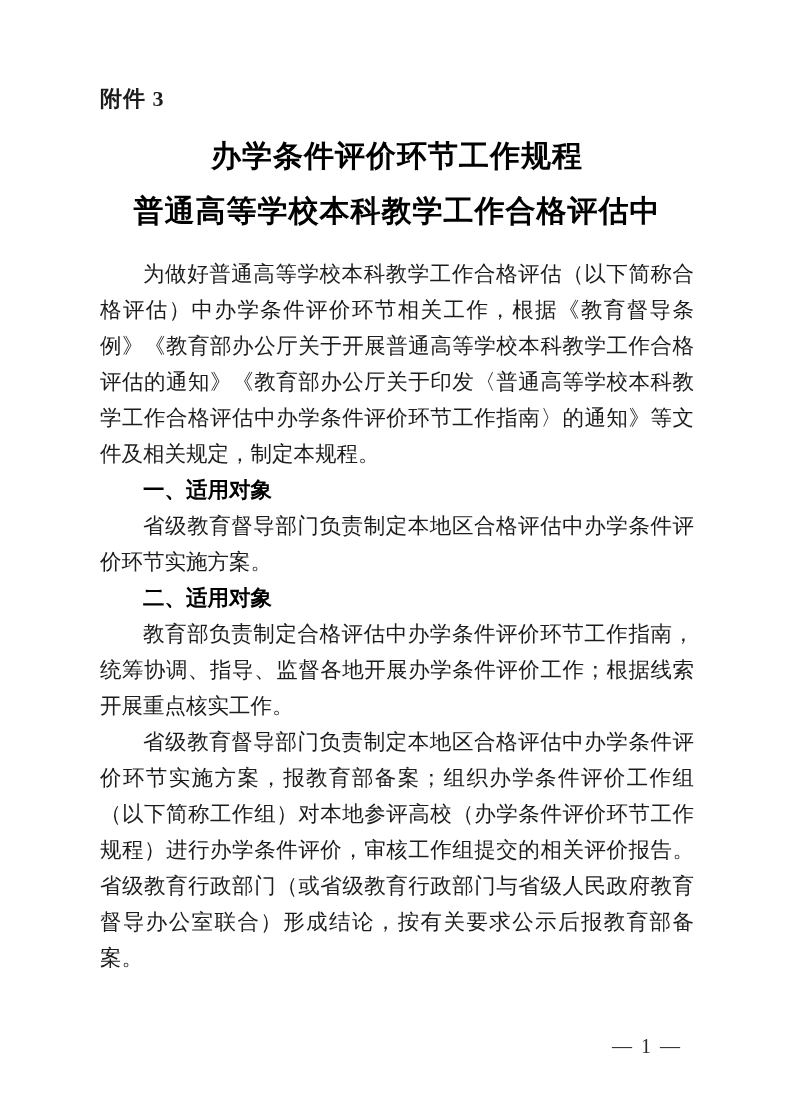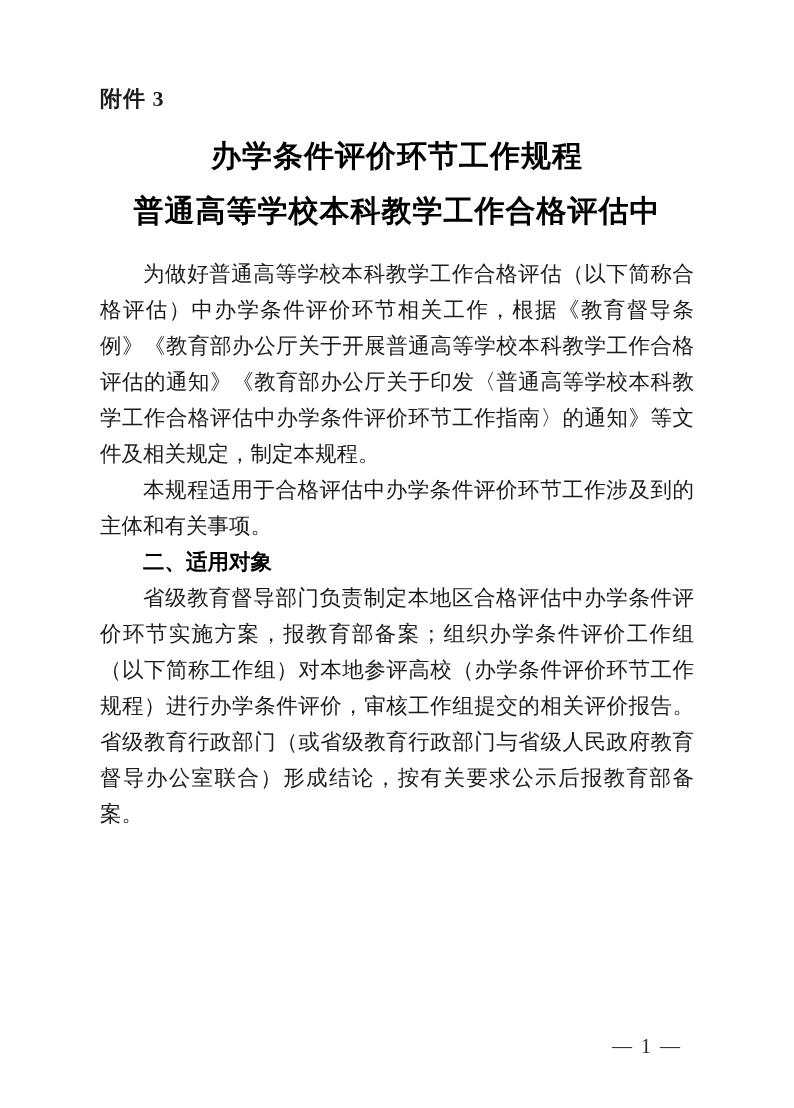--- a/index.html
+++ b/index.html
@@ -74,19 +74,21 @@
 <div class="page">
   <div class="attachment-label">附件 3</div>
 
   <div class="doc-title">
     <div>办学条件评价环节工作规程</div>
     <div>普通高等学校本科教学工作合格评估中</div>
   </div>
 
   <div class="doc-body" id="doc-body">
       <p class="para">为做好普通高等学校本科教学工作合格评估（以下简称合格评估）中办学条件评价环节相关工作，根据《教育督导条例》《教育部办公厅关于开展普通高等学校本科教学工作合格评估的通知》《教育部办公厅关于印发〈普通高等学校本科教学工作合格评估中办学条件评价环节工作指南〉的通知》等文件及相关规定，制定本规程。</p>
-      <p class="para">本规程适用于合格评估中办学条件评价环节工作涉及到的主体和有关事项。</p>
+      <h3 class="heading">一、适用对象</h3>
+      <p class="para">省级教育督导部门负责制定本地区合格评估中办学条件评价环节实施方案。</p>
       <h3 class="heading">二、适用对象</h3>
+      <p class="para">教育部负责制定合格评估中办学条件评价环节工作指南，统筹协调、指导、监督各地开展办学条件评价工作；根据线索开展重点核实工作。</p>
       <p class="para">省级教育督导部门负责制定本地区合格评估中办学条件评价环节实施方案，报教育部备案；组织办学条件评价工作组（以下简称工作组）对本地参评高校（办学条件评价环节工作规程）进行办学条件评价，审核工作组提交的相关评价报告。省级教育行政部门（或省级教育行政部门与省级人民政府教育督导办公室联合）形成结论，按有关要求公示后报教育部备案。</p>
     </div>
 
   <div class="page-footer">— 1 —</div>
 </div>
 
 </body></html>

